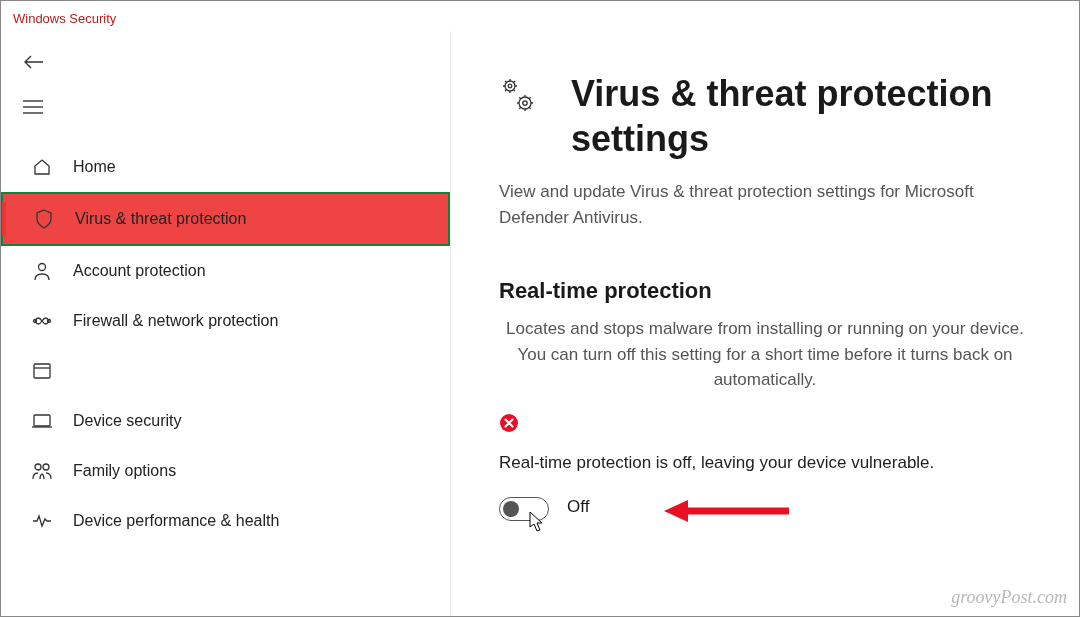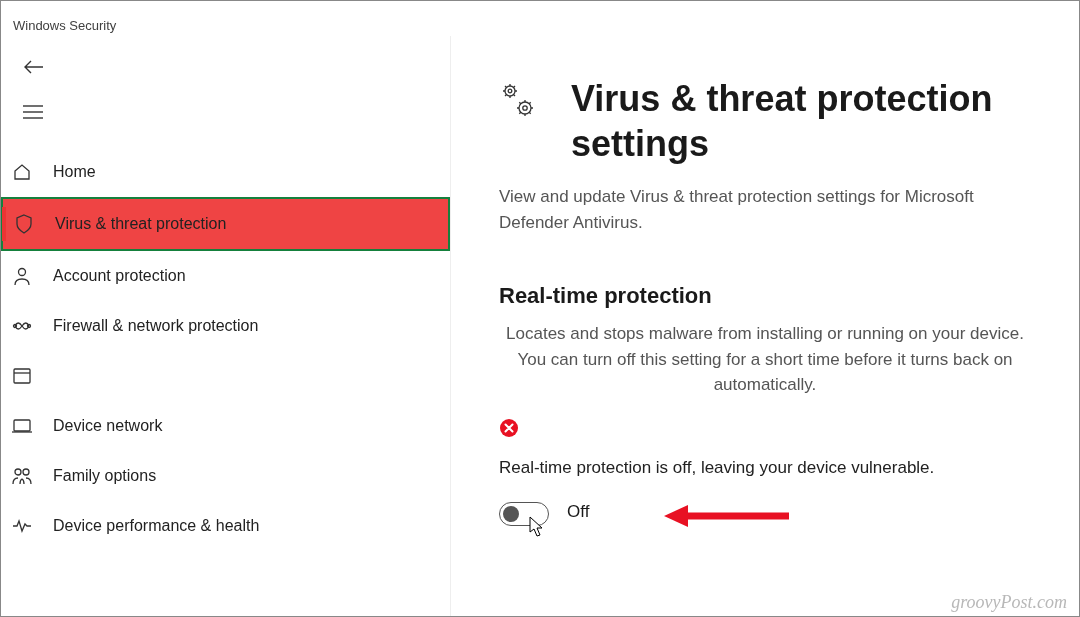--- a/index.html
+++ b/index.html
@@ -7,23 +7,23 @@
     font-family: "Segoe UI", -apple-system, sans-serif;
     width: 1080px;
     height: 617px;
     background: #fff;
     color: #1a1a1a;
     overflow: hidden;
     border: 1px solid #888;
   }
   .titlebar {
     height: 30px;
-    padding: 17px 12px;
+    padding: 10px 12px;
     font-size: 13px;
-    color: #404040;
+    color: #b91c1c;
     border-bottom: 1px solid transparent;
   }
   .app {
     display: flex;
     height: calc(100% - 30px);
   }
   .sidebar {
     width: 450px;
     padding-top: 15px;
     border-right: 1px solid #eee;
@@ -36,21 +36,21 @@
   }
   .hamburger {
     padding: 10px 22px;
     margin-bottom: 14px;
     cursor: pointer;
     width: fit-content;
   }
   .nav-item {
     display: flex;
     align-items: center;
-    padding: 14px 10px;
+    padding: 14px 30px;
     font-size: 16px;
     color: #222;
     cursor: pointer;
     gap: 20px;
     position: relative;
   }
   .nav-item.active {
     background: #ef4444;
     border: 2px solid #15803d;
   }
@@ -244,21 +244,21 @@
       </span>
     </div>
 
     <div class="nav-item">
       <span class="nav-icon">
         <svg width="22" height="16" viewBox="0 0 22 16" fill="none" stroke="#333" stroke-width="1.3">
             <rect x="3" y="2" width="16" height="11" rx="1"></rect>
             <line x1="1" y1="14" x2="21" y2="14"></line>
           </svg>
       </span>
-      <span>Device network</span>
+      <span>Device security</span>
     </div>
 
     <div class="nav-item">
       <span class="nav-icon">
         <svg width="22" height="20" viewBox="0 0 22 20" fill="none" stroke="#333" stroke-width="1.3">
             <circle cx="7" cy="6" r="3"></circle>
             <circle cx="15" cy="6" r="3"></circle>
             <path d="M2 18 C2 13 5 12 7 12 M20 18 C20 13 17 12 15 12 M9 18 C9 14 11 13 11 13 C11 13 13 14 13 18"></path>
           </svg>
       </span>

